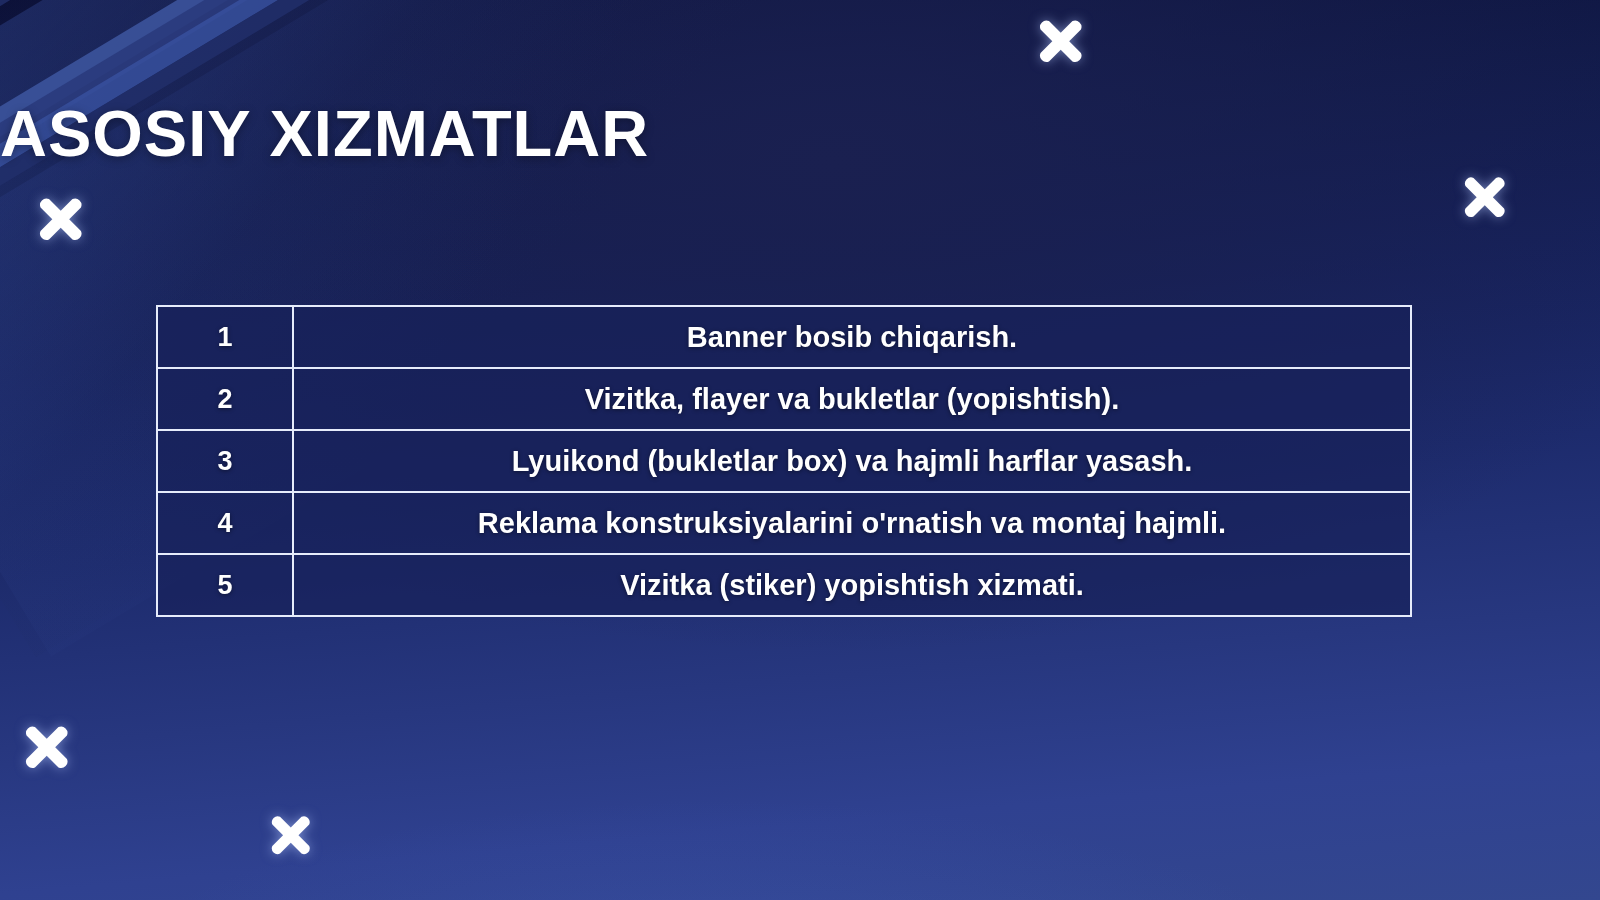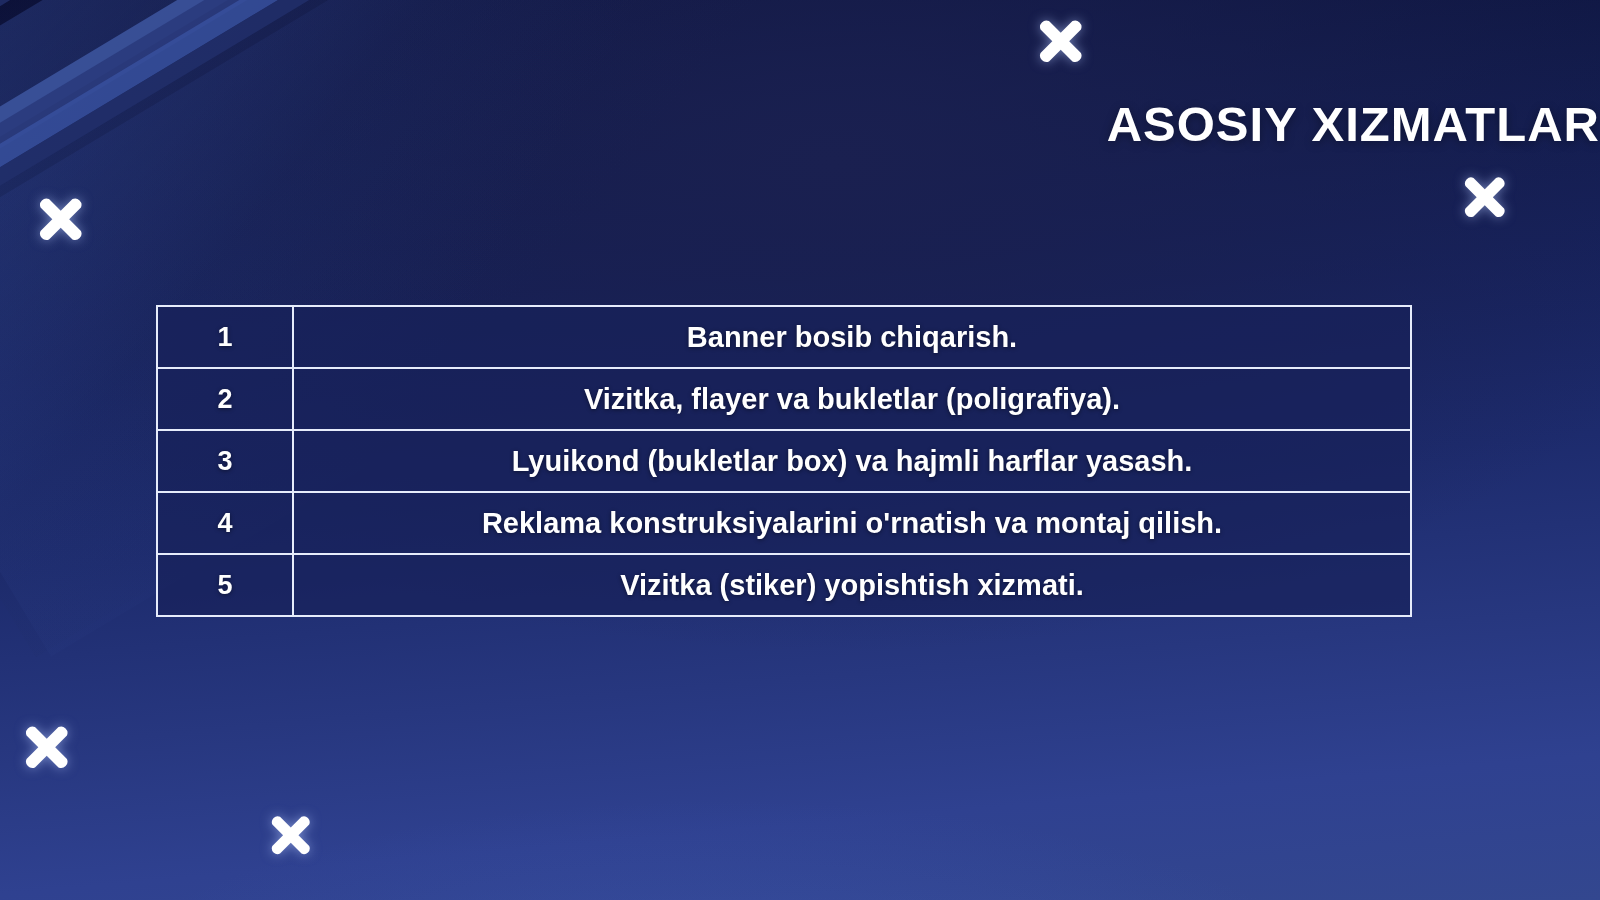--- a/index.html
+++ b/index.html
@@ -79,22 +79,22 @@
     pointer-events:none;
     filter:drop-shadow(0 0 6px rgba(180,200,255,.55));
   }
   .sparkle svg { display:block; width:100%; height:100%; }
 
   
   #title {
     position:absolute;
     left:0; top:96px;
     width:1600px;
-    text-align:right;
-    font-size:49px;
+    text-align:left;
+    font-size:65px;
     font-weight:bold;
     letter-spacing:1px;
     color:#ffffff;
     text-shadow:0 2px 10px rgba(0,0,0,.35);
     white-space:nowrap;
   }
 
   
   #services-table {
     position:absolute;
@@ -169,29 +169,29 @@
   <div id="title">ASOSIY XIZMATLAR</div>
 
   <table id="services-table">
     <tbody id="services-body">
         <tr>
           <td class="num">1</td>
           <td class="label">Banner bosib chiqarish.</td>
         </tr>
         <tr>
           <td class="num">2</td>
-          <td class="label">Vizitka, flayer va bukletlar (poligrafiya).</td>
+          <td class="label">Vizitka, flayer va bukletlar (yopishtish).</td>
         </tr>
         <tr>
           <td class="num">3</td>
           <td class="label">Lyuikond (bukletlar box) va hajmli harflar yasash.</td>
         </tr>
         <tr>
           <td class="num">4</td>
-          <td class="label">Reklama konstruksiyalarini o'rnatish va montaj qilish.</td>
+          <td class="label">Reklama konstruksiyalarini o'rnatish va montaj hajmli.</td>
         </tr>
         <tr>
           <td class="num">5</td>
           <td class="label">Vizitka (stiker) yopishtish xizmati.</td>
         </tr>
       </tbody>
   </table>
 
 </div>
 

